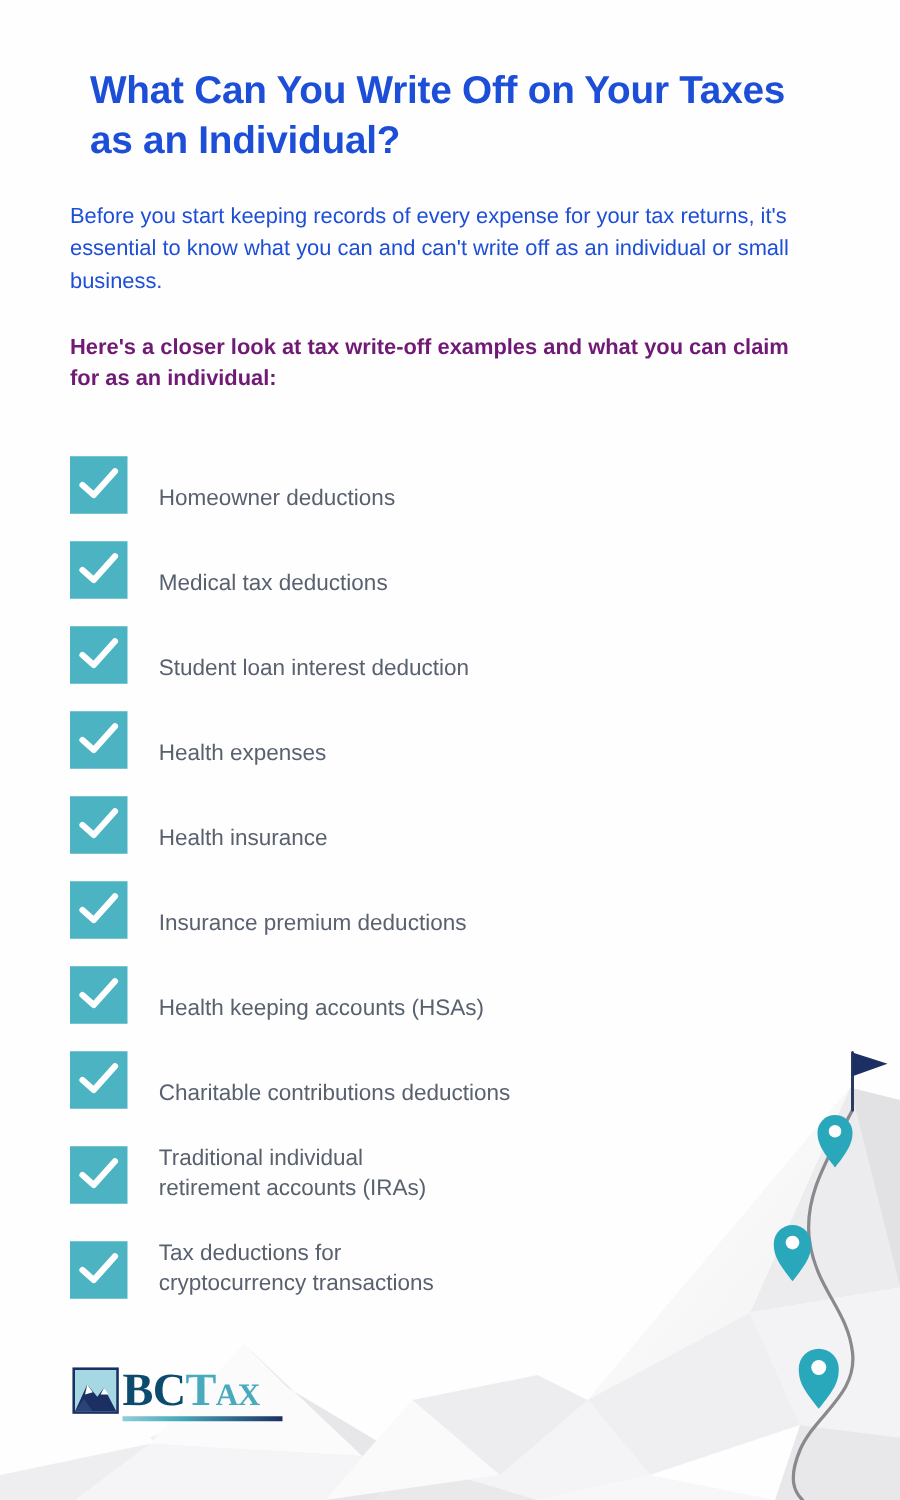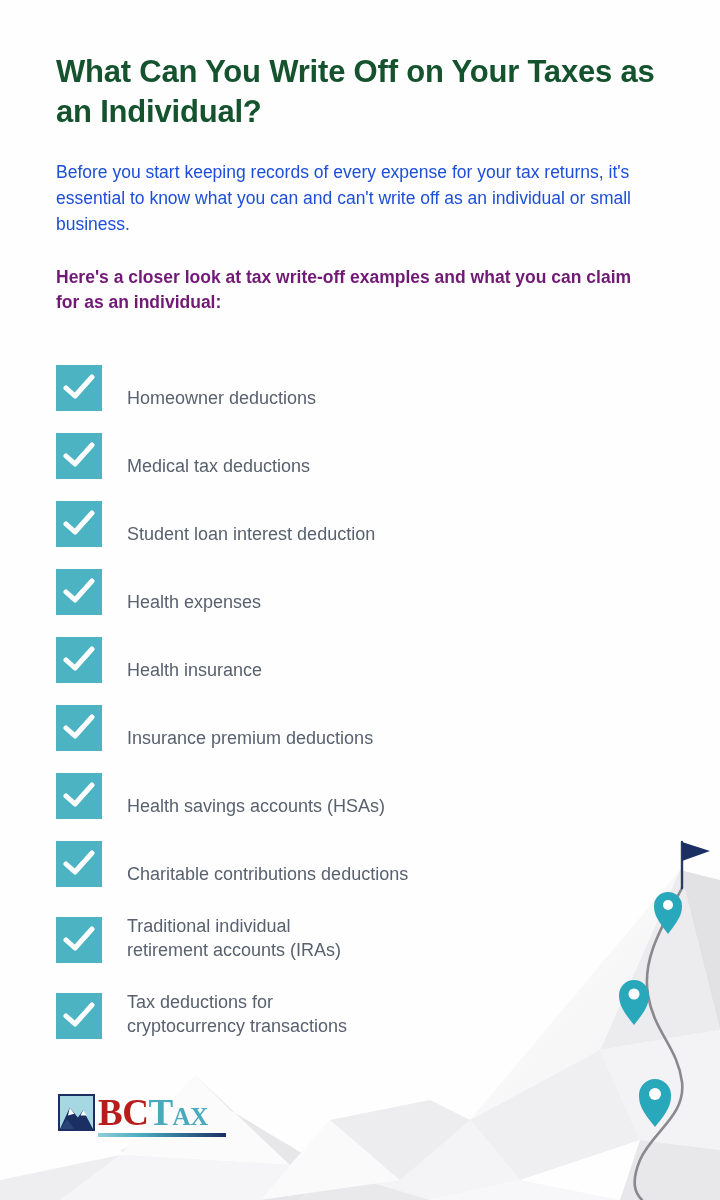--- a/index.html
+++ b/index.html
@@ -28,26 +28,27 @@
   }
 
   
   #content {
     position: relative;
     z-index: 2;
     padding: 52px 56px 0 56px;
   }
 
   #page-title {
-    color: #14532d;
+    color: #1d4ed8;
     font-size: 31px;
     font-weight: bold;
     line-height: 1.28;
     letter-spacing: -0.2px;
     max-width: 610px;
+    margin-left: 16px;
   }
 
   #intro-paragraph {
     margin-top: 29px;
     color: #1d4ed8;
     font-size: 17.5px;
     line-height: 1.48;
     max-width: 590px;
   }
 
@@ -125,21 +126,21 @@
 
   .logo-mark svg { display: block; width: 100%; height: 100%; }
 
   .logo-wordmark {
     font-family: "Liberation Serif", serif;
     font-weight: bold;
     line-height: 0.96;
     letter-spacing: -0.5px;
   }
 
-  .logo-bc { font-size: 37px; color: #b91c1c; }
+  .logo-bc { font-size: 37px; color: #0c4a6e; }
   .logo-t  { font-size: 37px; color: #49a9bd; }
   .logo-ax { font-size: 25px; color: #49a9bd; }
 
   #logo-underline {
     margin-top: 2px;
     margin-left: 40px;
     width: 128px;
     height: 4px;
     background: linear-gradient(to right, #8fcdda 0%, #49a9bd 35%, #1b2f63 100%);
   }
@@ -257,21 +258,21 @@
           </svg>
       </span>
       <span class="check-label">Insurance premium deductions</span>
     </li>
     <li class="check-item">
       <span class="checkbox-icon">
         <svg viewBox="0 0 32 30" aria-hidden="true">
             <path d="M3,15 L12,23 L29,4" fill="none" stroke="#ffffff" stroke-width="5" stroke-linecap="round" stroke-linejoin="round"></path>
           </svg>
       </span>
-      <span class="check-label">Health savings accounts (HSAs)</span>
+      <span class="check-label">Health keeping accounts (HSAs)</span>
     </li>
     <li class="check-item">
       <span class="checkbox-icon">
         <svg viewBox="0 0 32 30" aria-hidden="true">
             <path d="M3,15 L12,23 L29,4" fill="none" stroke="#ffffff" stroke-width="5" stroke-linecap="round" stroke-linejoin="round"></path>
           </svg>
       </span>
       <span class="check-label">Charitable contributions deductions</span>
     </li>
     <li class="check-item two-line">

